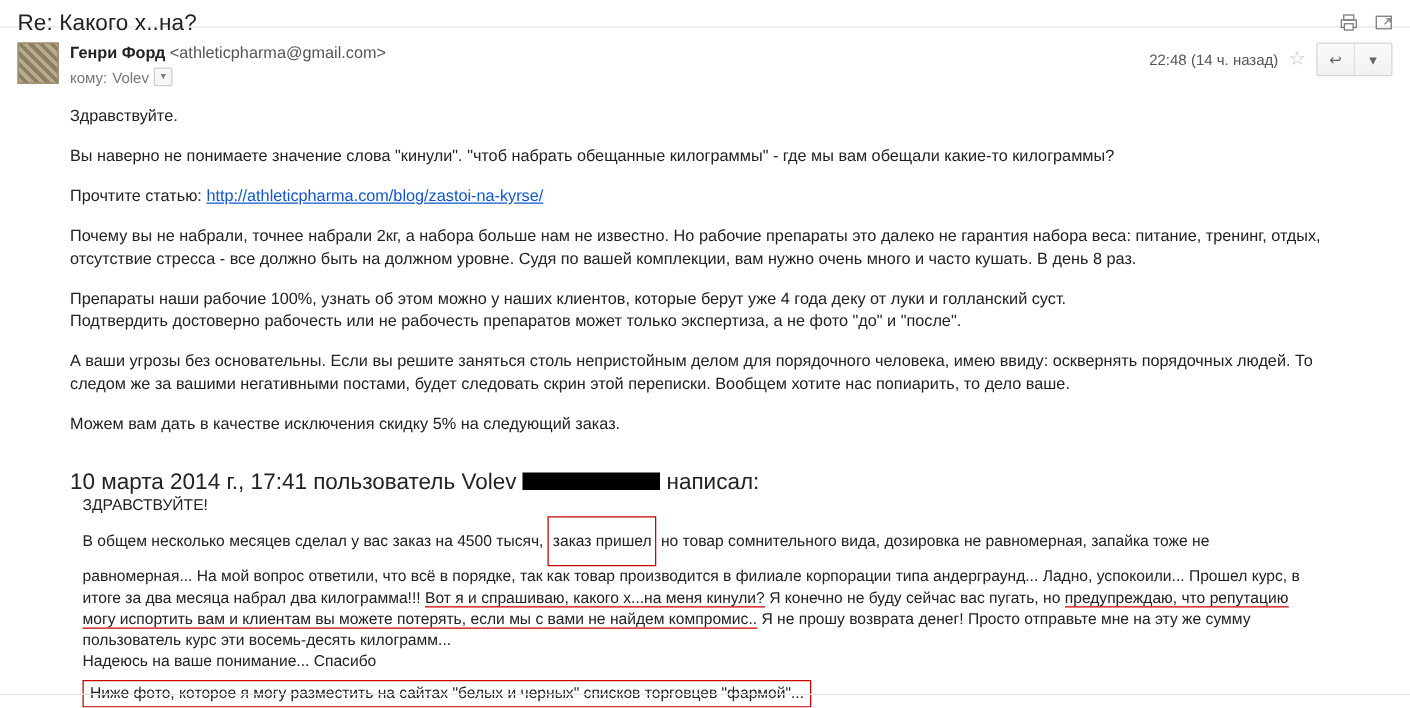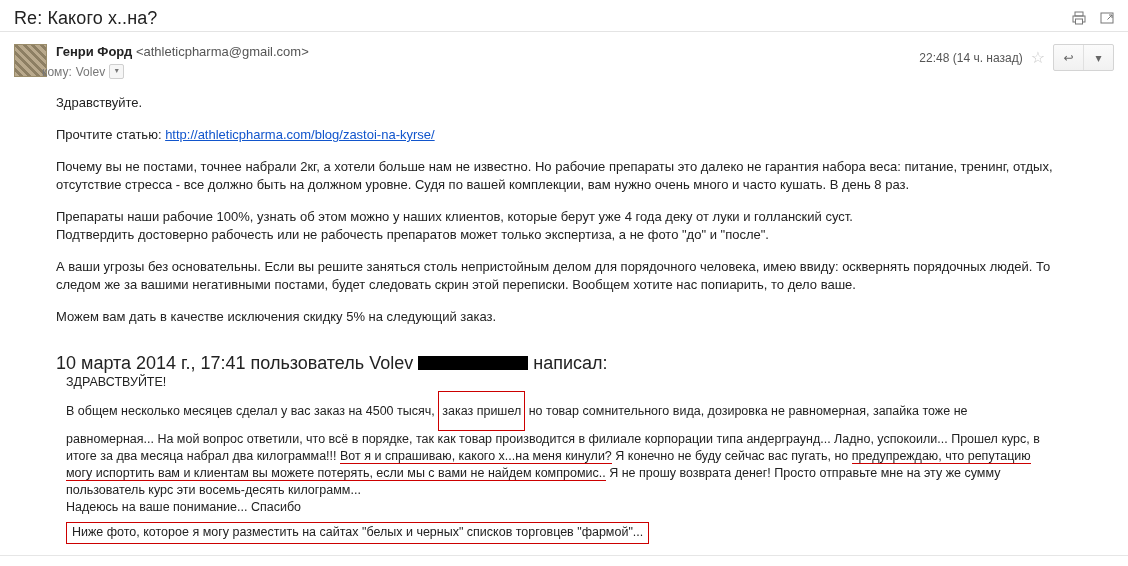--- a/index.html
+++ b/index.html
@@ -18,21 +18,21 @@
   .page {
     position: relative;
     width: 1128px;
     height: 566px;
     background: #ffffff;
   }
 
   
   .subject-bar {
     position: relative;
-    height: 32px;
+    height: 22px;
     border-bottom: 1px solid #e4e4e4;
     padding: 0 14px;
     box-sizing: border-box;
   }
   .subject-title {
     position: absolute;
     left: 14px;
     top: 8px;
     font-size: 18px;
     color: #222222;
@@ -85,21 +85,21 @@
   }
   .sender-name {
     font-weight: bold;
     color: #222;
   }
   .sender-email {
     color: #555;
   }
   .recipient-line {
     position: absolute;
-    left: 42px;
+    left: 56px;
     top: 32px;
     font-size: 12px;
     color: #777;
     white-space: nowrap;
     display: flex;
     align-items: center;
     gap: 4px;
   }
   .caret-box {
     display: inline-block;
@@ -265,27 +265,28 @@
       <span class="star">☆</span>
       <span class="btn-group">
         <div>↩</div>
         <div>▾</div>
       </span>
     </div>
   </div>
 
   <div class="body">
     <p>Здравствуйте.</p>
+    <p>Вы наверно не понимаете значение слова "кинули". "чтоб набрать обещанные килограммы" - где мы вам обещали какие-то килограммы?</p>
 
     <p class="tight">
       <span>Прочтите статью:</span>
       <a class="link" href="#">http://athleticpharma.com/blog/zastoi-na-kyrse/</a>
     </p>
     <p>
-      <span>Почему вы не постами, точнее набрали 2кг, а хотели больше нам не известно. Но рабочие препараты это далеко не гарантия набора веса: питание, тренинг, отдых,</span><br>
+      <span>Почему вы не набрали, точнее набрали 2кг, а набора больше нам не известно. Но рабочие препараты это далеко не гарантия набора веса: питание, тренинг, отдых,</span><br>
       <span>отсутствие стресса - все должно быть на должном уровне. Судя по вашей комплекции, вам нужно очень много и часто кушать. В день 8 раз.</span>
     </p>
 
     <p>
       <span>Препараты наши рабочие 100%, узнать об этом можно у наших клиентов, которые берут уже 4 года деку от луки и голланский суст.</span><br>
       <span>Подтвердить достоверно рабочесть или не рабочесть препаратов может только экспертиза, а не фото "до" и "после".</span>
     </p>
 
     <p>
       <span>А ваши угрозы без основательны. Если вы решите заняться столь непристойным делом для порядочного человека, имею ввиду: осквернять порядочных людей. То</span><br>

